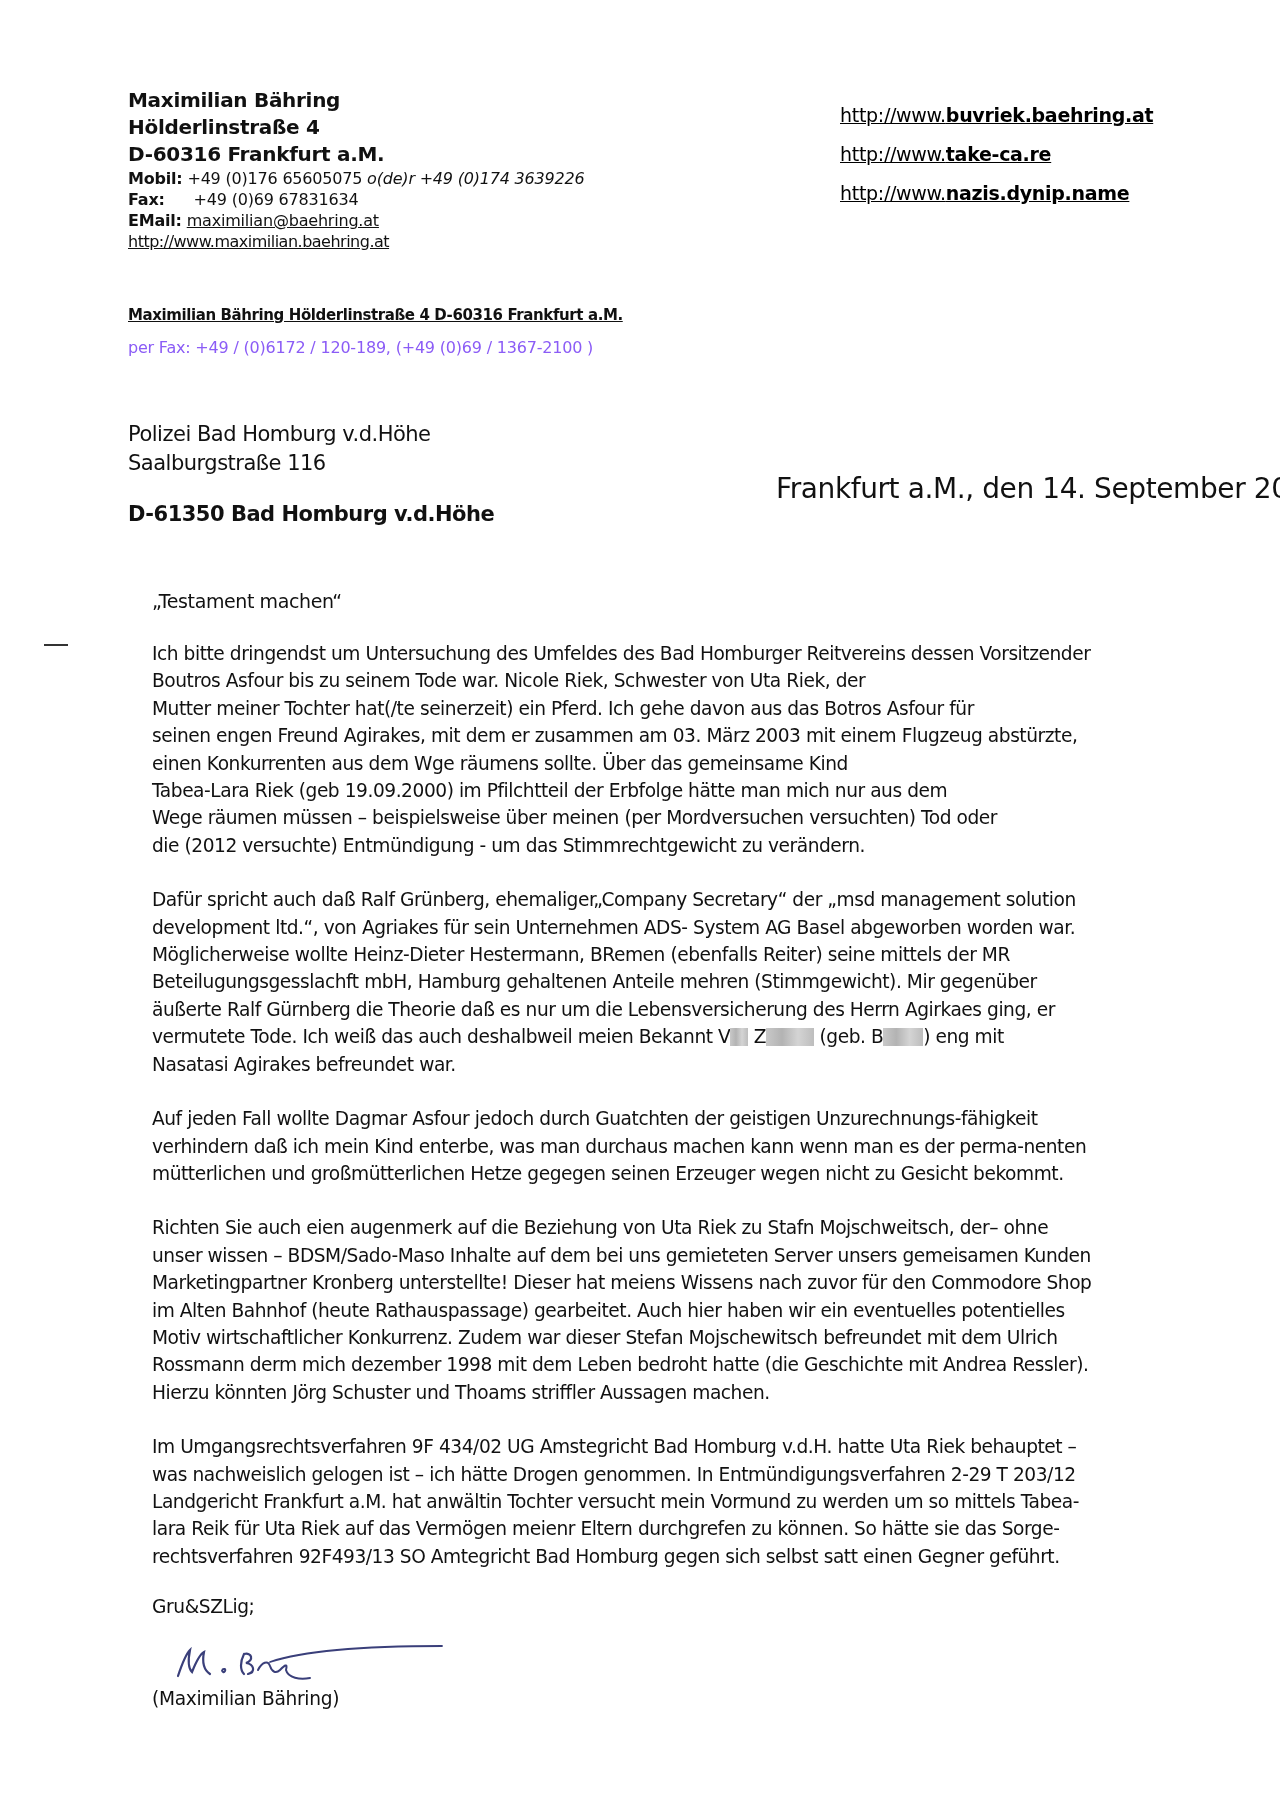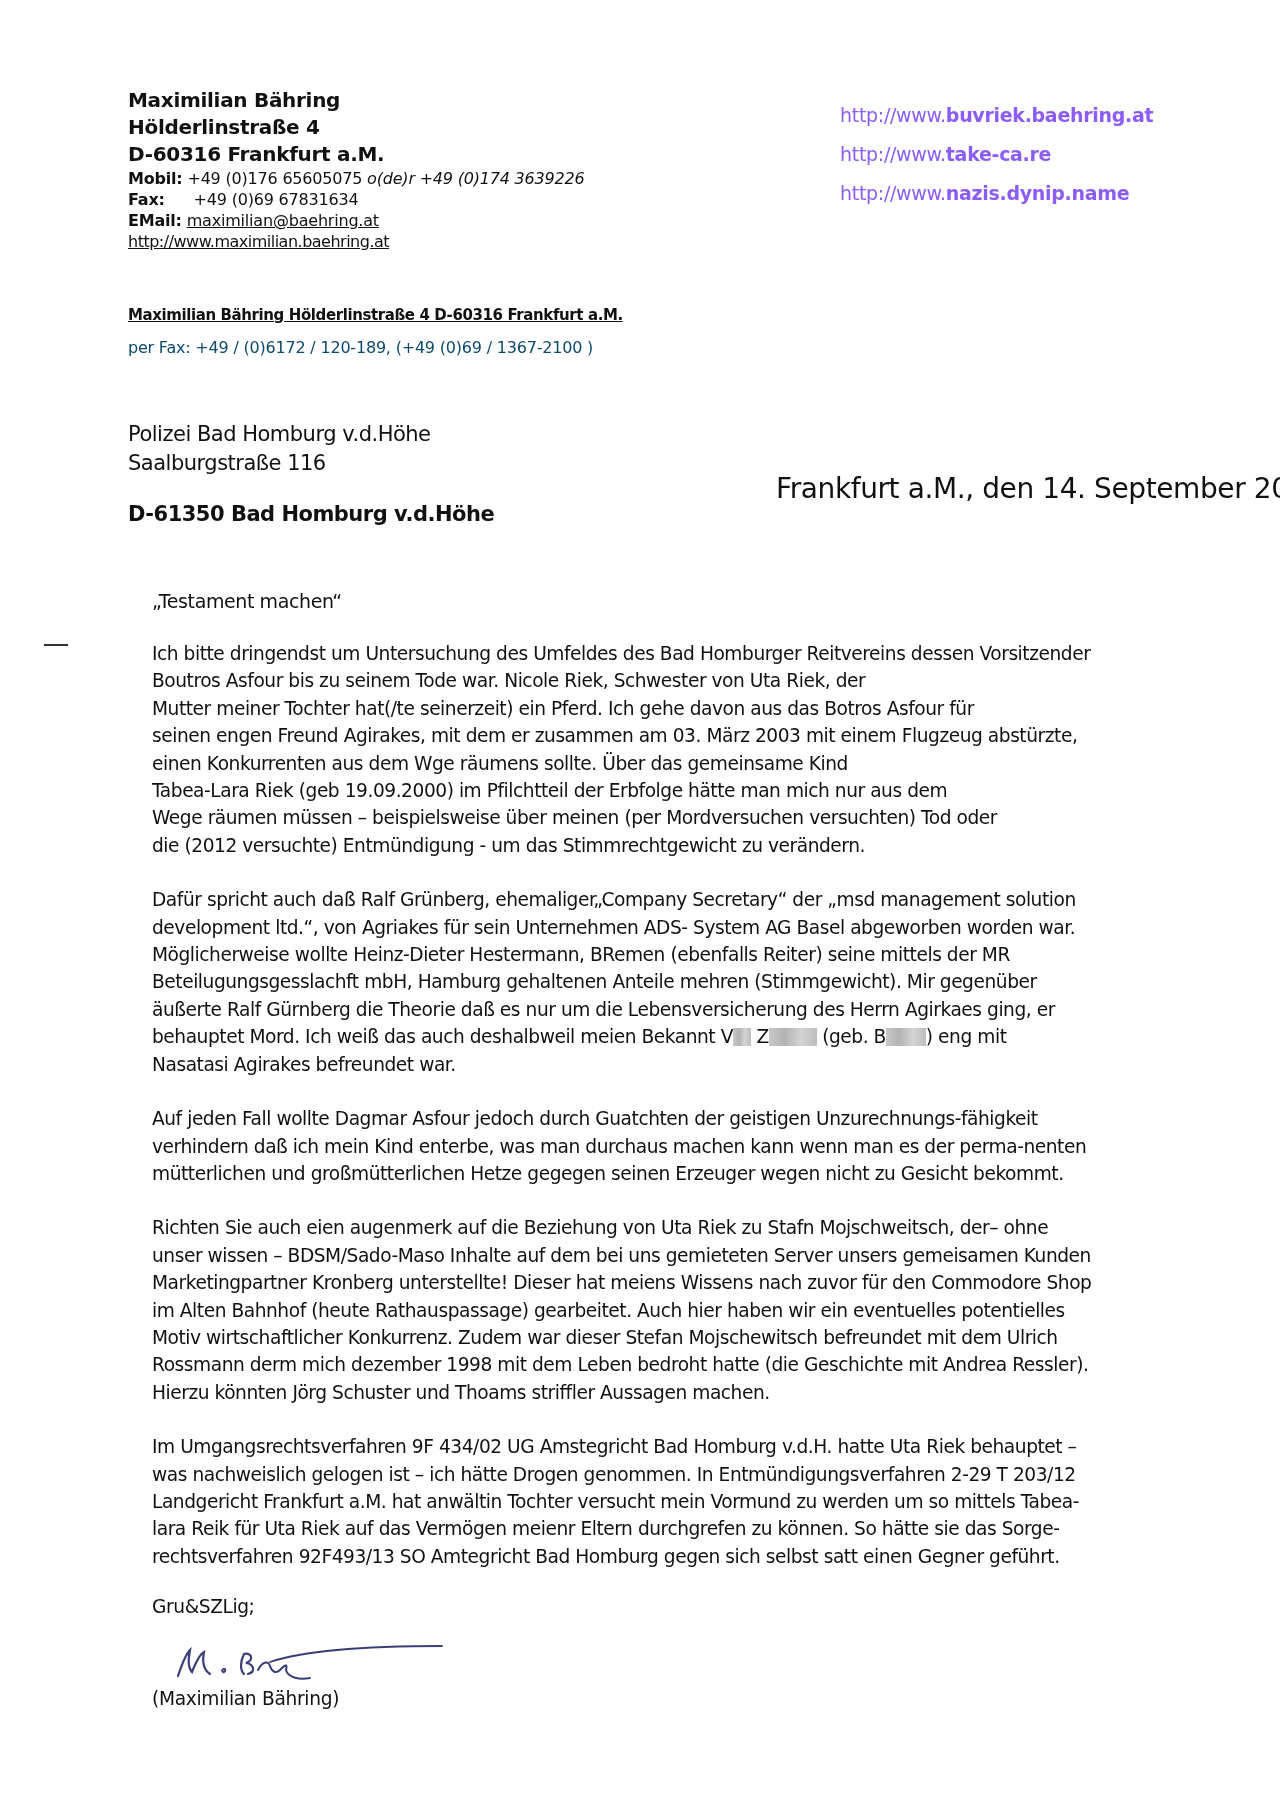--- a/index.html
+++ b/index.html
@@ -9,24 +9,24 @@
       color: #111111;
     }
     .abs { position: absolute; }
     .sender { left: 128px; top: 90px; line-height: 1; }
     .sender .l1 { font-size: 20px; font-weight: bold; letter-spacing: -0.3px; height: 27px; }
     .sender .small { font-size: 16px; height: 21px; letter-spacing: -0.2px; white-space: nowrap; }
     .sender .small b { font-weight: bold; }
     .sender .ital { font-style: italic; }
     .ul { text-decoration: underline; }
     .links { left: 840px; top: 104px; }
-    .links .link { display: block; font-size: 19px; font-weight: bold; height: 39px; letter-spacing: -0.3px; color: #8b5cf6; white-space: nowrap; }
+    .links .link { display: block; font-size: 19px; font-weight: bold; text-decoration: underline; height: 39px; letter-spacing: -0.3px; color: #000000; white-space: nowrap; }
     .links .link .thin { font-weight: normal; }
     .return-addr { left: 128px; top: 306px; font-size: 15px; font-weight: bold; text-decoration: underline; letter-spacing: -0.4px; white-space: nowrap; }
-    .fax-line { left: 128px; top: 338px; font-size: 16px; color: #0c4a6e; letter-spacing: -0.2px; white-space: nowrap; }
+    .fax-line { left: 128px; top: 338px; font-size: 16px; color: #8b5cf6; letter-spacing: -0.2px; white-space: nowrap; }
     .recipient { left: 128px; top: 420px; font-size: 21px; line-height: 29px; letter-spacing: -0.5px; }
     .recipient .city { font-weight: bold; margin-top: 22px; }
     .date { left: 776px; top: 472px; font-size: 28px; letter-spacing: -0.4px; white-space: nowrap; }
     .subject { left: 152px; top: 590px; font-size: 19px; letter-spacing: -0.4px; }
     .margin-mark { left: 44px; top: 644px; width: 24px; height: 2px; background: #333; }
     .body { left: 152px; top: 640px; width: 1040px; font-size: 18.6px; line-height: 27.4px; letter-spacing: -0.45px; }
     .body p { margin: 0 0 27px 0; }
     .body .ln { display: block; white-space: nowrap; }
     .redact { display: inline-block; height: 18px; background: linear-gradient(90deg,#c9c9c9,#b3b3b3,#d4d4d4,#bdbdbd); vertical-align: -3px; }
     .closing { left: 152px; top: 1596px; font-size: 18.6px; letter-spacing: -0.4px; }
@@ -90,21 +90,21 @@
     <span class="ln">Tabea-Lara Riek (geb 19.09.2000) im Pfilchtteil der Erbfolge hätte man mich nur aus dem</span>
     <span class="ln">Wege räumen müssen – beispielsweise über meinen (per Mordversuchen versuchten) Tod oder</span>
     <span class="ln">die (2012 versuchte) Entmündigung - um das Stimmrechtgewicht zu verändern.</span>
   </p>
   <p>
     <span class="ln">Dafür spricht auch daß Ralf Grünberg, ehemaliger„Company Secretary“ der „msd management solution</span>
     <span class="ln">development ltd.“, von Agriakes für sein Unternehmen ADS- System AG Basel abgeworben worden war.</span>
     <span class="ln">Möglicherweise wollte Heinz-Dieter Hestermann, BRemen (ebenfalls Reiter) seine mittels der MR</span>
     <span class="ln">Beteilugungsgesslachft mbH, Hamburg gehaltenen Anteile mehren (Stimmgewicht). Mir gegenüber</span>
     <span class="ln">äußerte Ralf Gürnberg die Theorie daß es nur um die Lebensversicherung des Herrn Agirkaes ging, er</span>
-    <span class="ln"><span>behauptet Mord. Ich weiß das auch deshalbweil meien Bekannt V</span><span class="redact" style="width:18px"></span><span> Z</span><span class="redact" style="width:48px"></span><span> (geb. B</span><span class="redact" style="width:40px"></span><span>) eng mit</span></span>
+    <span class="ln"><span>vermutete Tode. Ich weiß das auch deshalbweil meien Bekannt V</span><span class="redact" style="width:18px"></span><span> Z</span><span class="redact" style="width:48px"></span><span> (geb. B</span><span class="redact" style="width:40px"></span><span>) eng mit</span></span>
     <span class="ln">Nasatasi Agirakes befreundet war.</span>
   </p>
   <p>
     <span class="ln">Auf jeden Fall wollte Dagmar Asfour jedoch durch Guatchten der geistigen Unzurechnungs-fähigkeit</span>
     <span class="ln">verhindern daß ich mein Kind enterbe, was man durchaus machen kann wenn man es der perma-nenten</span>
     <span class="ln">mütterlichen und großmütterlichen Hetze gegegen seinen Erzeuger wegen nicht zu Gesicht bekommt.</span>
   </p>
   <p>
     <span class="ln">Richten Sie auch eien augenmerk auf die Beziehung von Uta Riek zu Stafn Mojschweitsch, der– ohne</span>
     <span class="ln">unser wissen – BDSM/Sado-Maso Inhalte auf dem bei uns gemieteten Server unsers gemeisamen Kunden</span>

